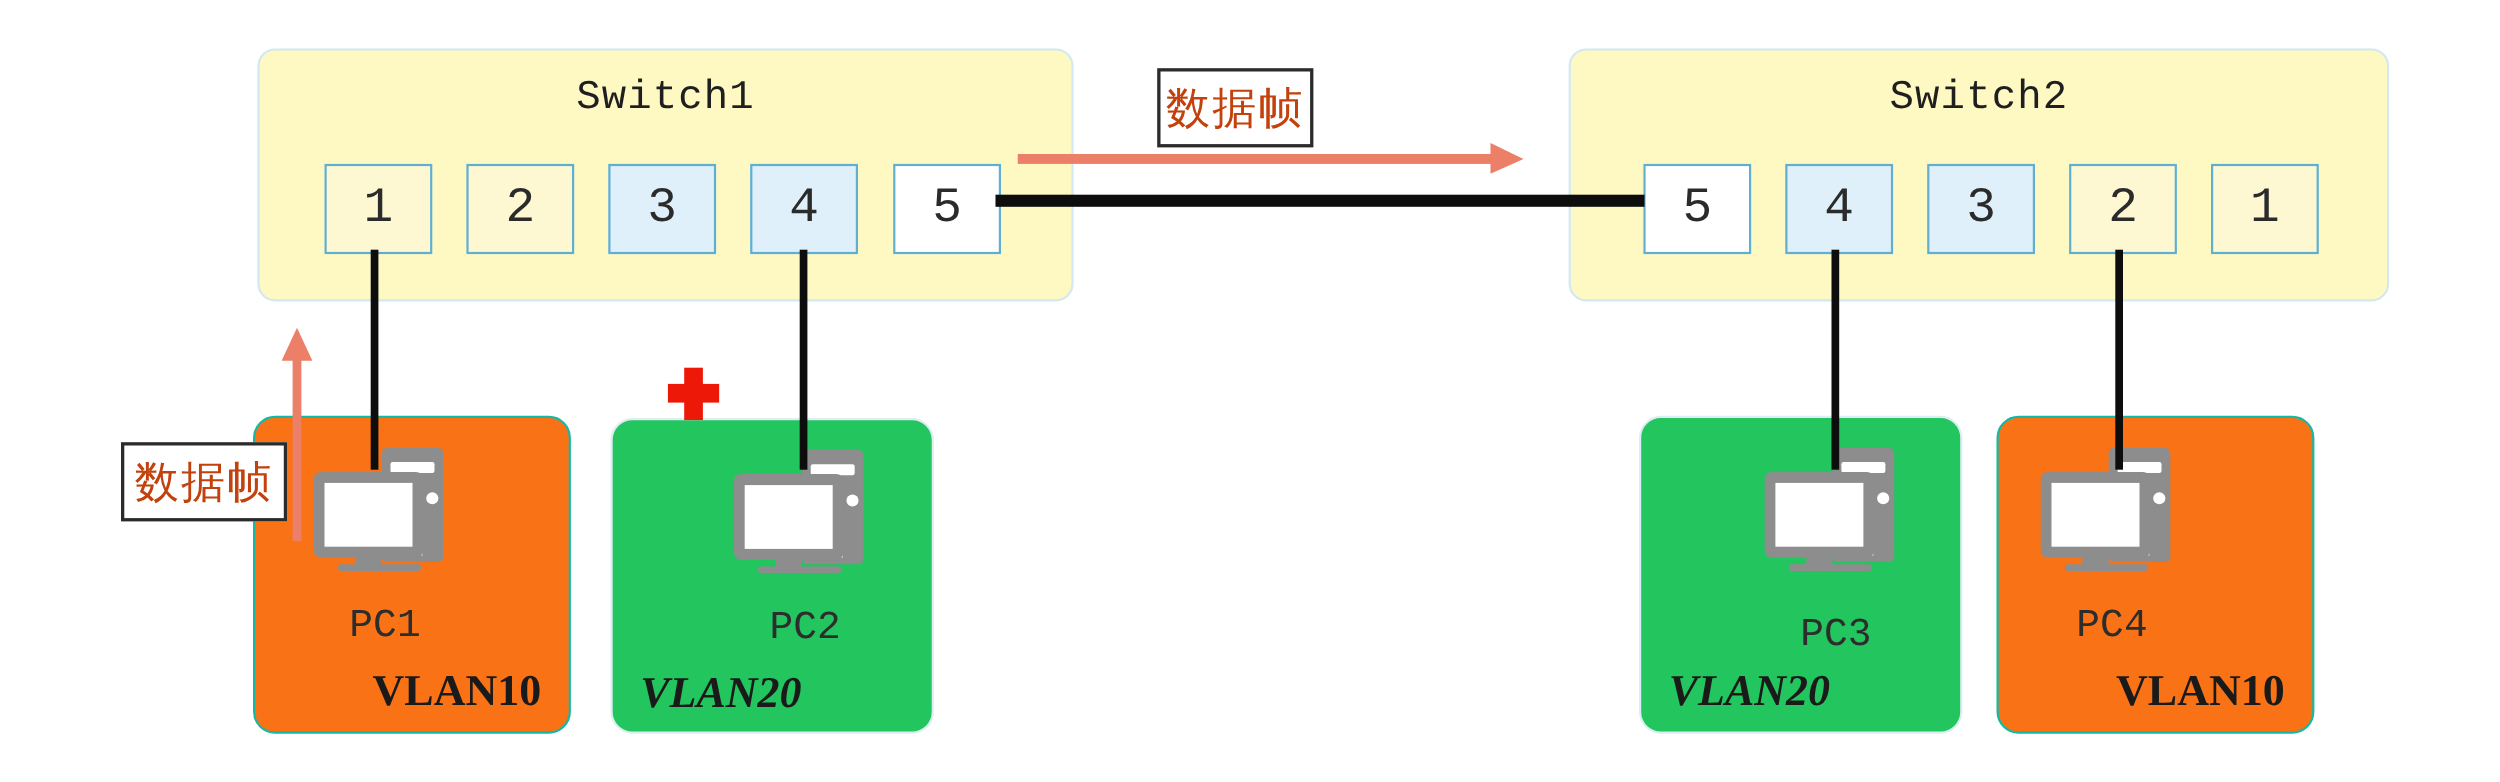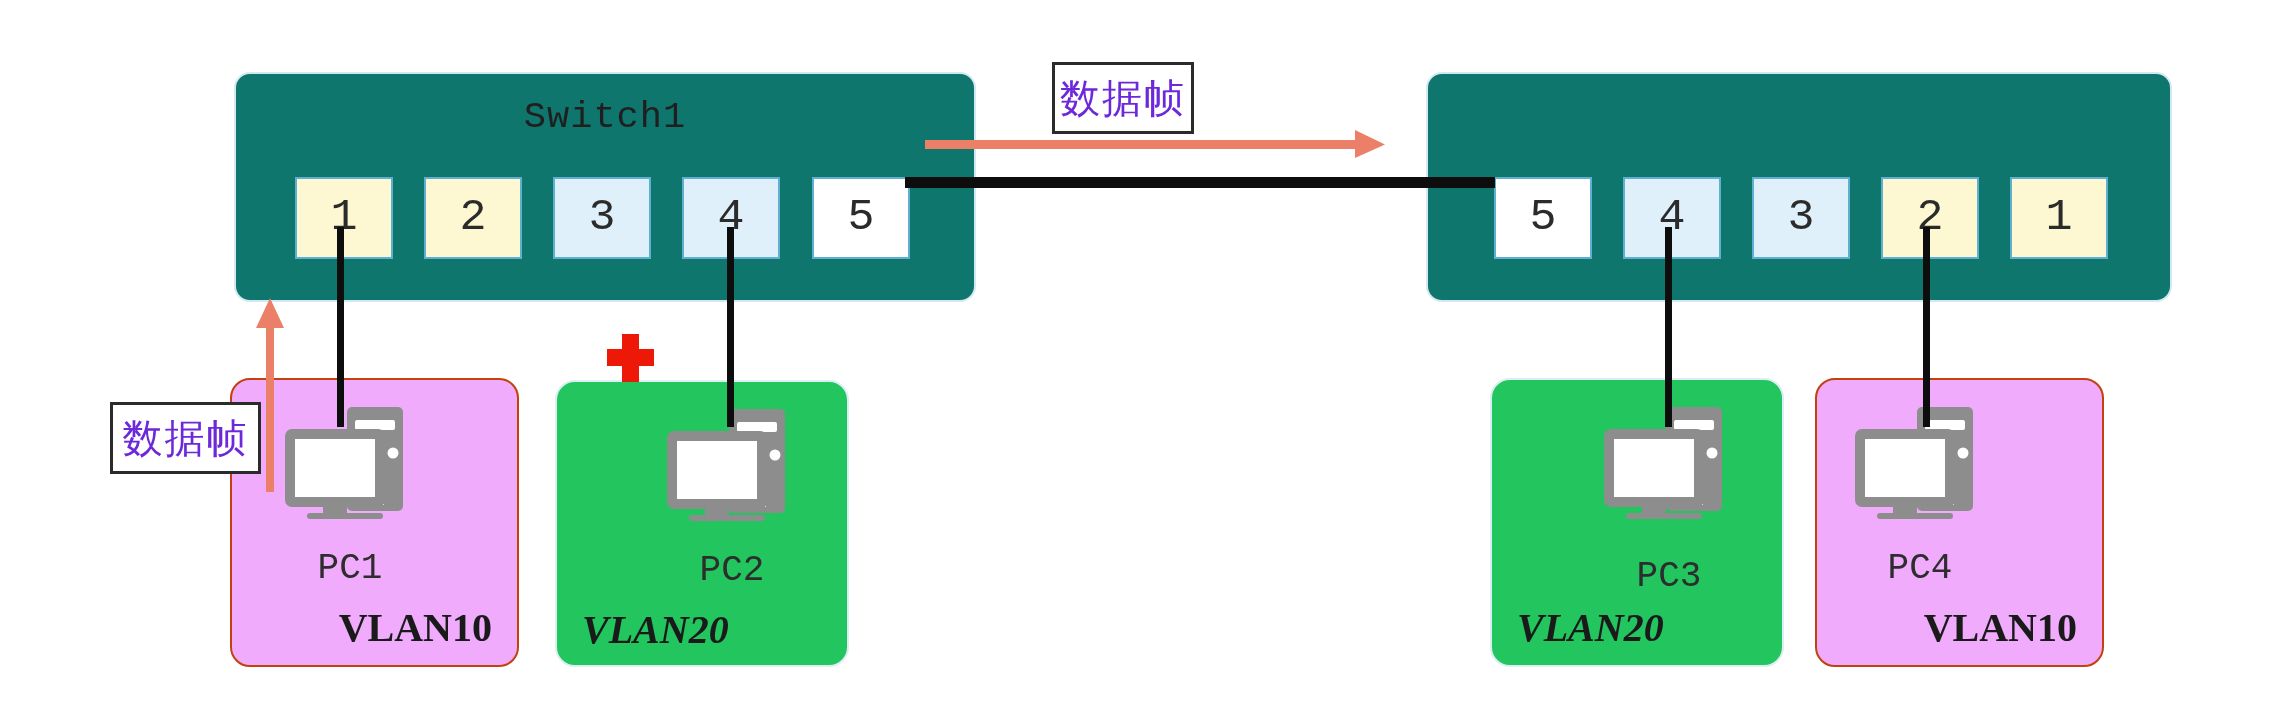--- a/index.html
+++ b/index.html
@@ -3,56 +3,56 @@
 <meta charset="utf-8">
 <style>
   html,body{margin:0;padding:0;}
   body{
     width:2273px;height:711px;position:relative;background:#ffffff;
     font-family:"Liberation Mono", monospace;color:#222;overflow:hidden;
   }
 
   
   .switch-box{
-    position:absolute;background:#0f766e;border:2px solid #d2e8f2;border-radius:16px;margin-top:28px;
+    position:absolute;background:#fef9c3;border:2px solid #d2e8f2;border-radius:16px;
   }
   .switch-title{
     position:absolute;left:0;right:0;top:22px;text-align:center;
     font-size:37px;color:#1f1f1f;letter-spacing:1px;
   }
   .port{
     position:absolute;top:103px;width:94px;height:78px;border:2px solid #5fafd1;
     text-align:center;line-height:78px;font-size:45px;color:#2b2b2b;
   }
   .p-vlan10{background:#fdf8d1;}
   .p-vlan20{background:#e0f0fa;}
   .p-trunk{background:#ffffff;}
 
   
   .cable{position:absolute;width:7px;background:#0d0d0d;z-index:3;}
   .trunk{position:absolute;height:11px;background:#0d0d0d;z-index:3;}
 
   
   .pcbox{position:absolute;border-radius:20px;z-index:1;}
-  .theme-vlan10{background:#f0abfc;border:2px solid #c2410c;}
+  .theme-vlan10{background:#f97316;border:2px solid #14b8a6;}
   .theme-vlan20{background:#22c55e;border:2px solid #dcedf3;}
   .pc-icon{position:absolute;z-index:4;}
   .pc-name{position:absolute;text-align:center;font-size:36px;color:#2d2d2d;}
   .vlan-label{
     position:absolute;top:224px;font-family:"Liberation Serif", serif;
     font-weight:700;font-size:40px;color:#1a1a1a;text-align:center;
   }
   .vlan-left{left:25px;font-style:italic;}
   .vlan-right{right:25px;}
 
   
   .frame-label{
     position:absolute;background:#ffffff;border:3px solid #2b2b2b;z-index:5;
     display:flex;align-items:center;justify-content:center;
-    font-family:"Liberation Sans", sans-serif;font-size:40px;color:#6d28d9;letter-spacing:2px;
+    font-family:"Liberation Sans", sans-serif;font-size:40px;color:#c2410c;letter-spacing:2px;
   }
   .arrow-svg{position:absolute;z-index:5;}
   .blocked{position:absolute;z-index:6;}
 </style>
 </head>
 <body>
 
 <svg width="0" height="0" style="position:absolute" aria-hidden="true">
   <defs>
     <g id="pc-icon-def" fill="#8d8d8d">
@@ -74,20 +74,21 @@
 <div class="switch-box" style="left:234px;top:44px;width:738px;height:226px">
   <div class="switch-title">Switch1</div>
   <div class="port p-vlan10" style="left:59px">1</div>
   <div class="port p-vlan10" style="left:188px">2</div>
   <div class="port p-vlan20" style="left:317px">3</div>
   <div class="port p-vlan20" style="left:446px">4</div>
   <div class="port p-trunk" style="left:576px">5</div>
 </div>
 
 <div class="switch-box" style="left:1426px;top:44px;width:742px;height:226px">
+  <div class="switch-title">Switch2</div>
   <div class="port p-trunk" style="left:66px">5</div>
   <div class="port p-vlan20" style="left:195px">4</div>
   <div class="port p-vlan20" style="left:324px">3</div>
   <div class="port p-vlan10" style="left:453px">2</div>
   <div class="port p-vlan10" style="left:582px">1</div>
 </div>
 
 <div class="trunk" style="left:905px;top:177px;width:590px"></div>
 
 <svg class="arrow-svg" style="left:925px;top:130px" width="460" height="28" viewBox="0 0 460 28">

